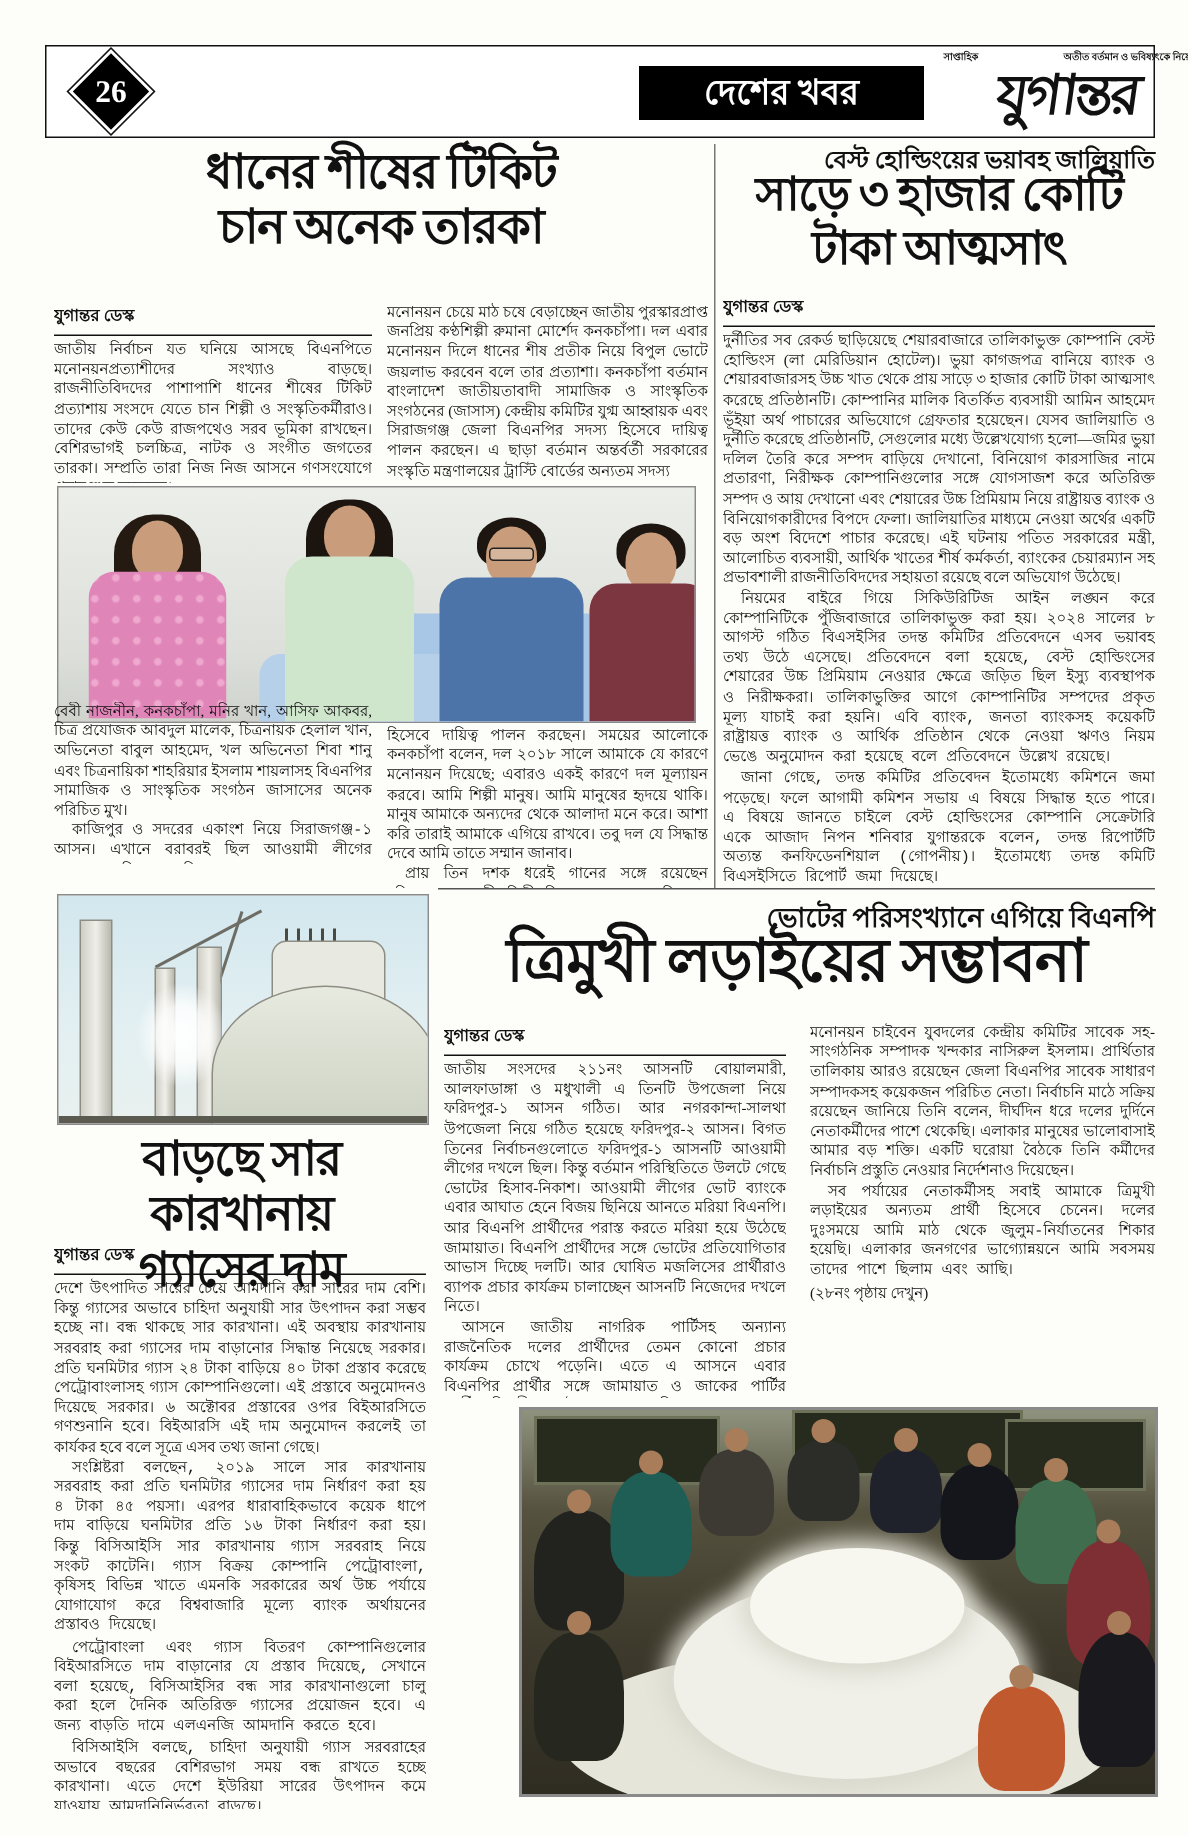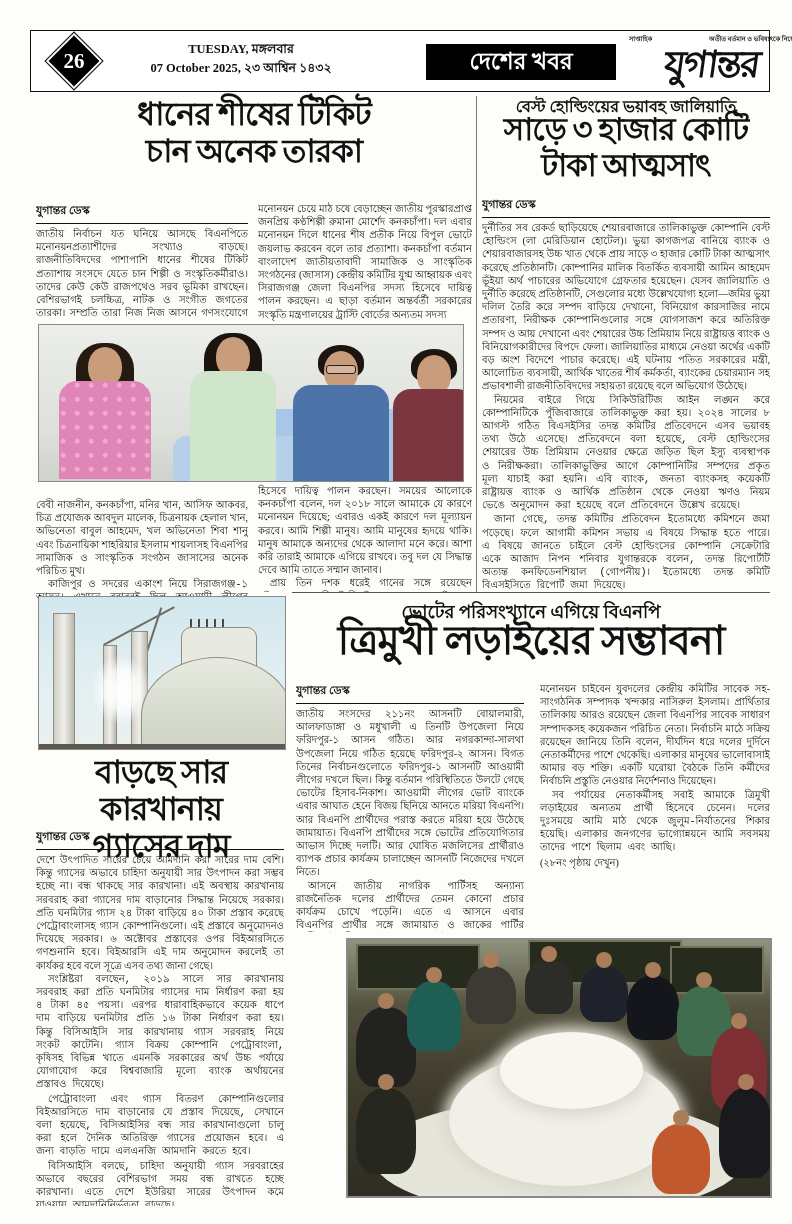--- a/index.html
+++ b/index.html
@@ -20,21 +20,21 @@
   .diamond span{transform:rotate(-45deg);color:#fff;font-weight:bold;font-size:21px;font-family:"Liberation Serif",serif;}
   .dateblock{left:95px;top:9px;width:230px;text-align:center;font-weight:bold;font-size:12.5px;line-height:19px;}
   .sectionbox{left:395px;top:13px;width:190px;height:36px;background:#000;color:#fff;
     display:flex;align-items:center;justify-content:center;font-weight:bold;font-size:23px;}
   .mast{left:598px;top:4px;width:165px;text-align:center;}
   .mast-top{display:flex;justify-content:space-between;font-size:6.5px;font-weight:bold;line-height:8px;}
   .mast-logo{font-size:37px;font-weight:900;letter-spacing:-2px;transform:skewX(-8deg);line-height:44px;}
 
   
   .h-line{font-weight:900;text-align:center;line-height:1.16;letter-spacing:-1px;}
-  .kicker{font-weight:bold;text-align:center;}
+  .kicker{font-weight:bold;text-align:right;}
   .byline{font-weight:bold;font-size:11px;border-bottom:1.6px solid #111;padding-bottom:2px;margin:0 0 3px 0;}
   .bodytext p{margin:0;font-size:10px;line-height:13.2px;text-align:justify;text-indent:0;}
   .bodytext p + p{margin-top:1px;}
   .bodytext p.ind{text-indent:12px;font-family:Liberation Mono, monospace;}
   .cont{font-weight:normal;text-align:right;font-size:10px;line-height:13px;}
   .colbox{overflow:hidden;}
   .vrule{width:1px;background:#777;}
   .hrule{height:1px;background:#555;}
 
   
@@ -76,24 +76,20 @@
 
 <div class="page">
 
   <div class="abs hdr">
     <div class="abs diamond-wrap">
       <div class="diamond-shadow"></div>
       <div class="diamond">
           <span>26</span>
         </div>
     </div>
-    <div class="abs dateblock">
-      <div>TUESDAY, মঙ্গলবার</div>
-      <div>07 October 2025, ২৩ আশ্বিন ১৪৩২</div>
-    </div>
     <div class="abs sectionbox">
       <span>দেশের খবর</span>
     </div>
     <div class="abs mast">
       <div class="mast-top">
         <span>সাপ্তাহিক</span>
         <span>অতীত বর্তমান ও ভবিষ্যৎকে নিয়ে</span>
       </div>
       <div class="mast-logo">যুগান্তর</div>
     </div>
@@ -132,21 +128,21 @@
         <div class="glasses"></div>
       <div class="torso" style="width:96px;height:96px;background:#4d74a8;"></div>
     </div>
     <div class="person" style="left:352px;top:30px;width:86px;height:132px;">
       <div class="hair"></div>
         <div class="head"></div>
       <div class="torso" style="width:82px;height:92px;background:#7c3640;"></div>
     </div>
   </div>
 
-  <div class="abs colbox bodytext" style="left:36px;top:498px;width:212px;height:108px;">
+  <div class="abs colbox bodytext" style="left:36px;top:468px;width:212px;height:108px;">
     <p>বেবী নাজনীন, কনকচাঁপা, মনির খান, আসিফ আকবর, চিত্র প্রযোজক আবদুল মালেক, চিত্রনায়ক হেলাল খান, অভিনেতা বাবুল আহমেদ, খল অভিনেতা শিবা শানু এবং চিত্রনায়িকা শাহরিয়ার ইসলাম শায়লাসহ বিএনপির সামাজিক ও সাংস্কৃতিক সংগঠন জাসাসের অনেক পরিচিত মুখ।</p>
     <p class="ind">কাজিপুর ও সদরের একাংশ নিয়ে সিরাজগঞ্জ-১ আসন। এখানে বরাবরই ছিল আওয়ামী লীগের একক আধিপত্য। কিন্তু ২৪-এর ছাত্র-জনতার আন্দোলনে স্বৈরাচার আওয়ামী লীগ সরকার পতনের পর নতুন করে আশায় বুক বেঁধেছে বিএনপি। এই আসনে বিএনপির দলীয়</p>
   </div>
   <div class="abs colbox bodytext" style="left:258px;top:484px;width:214px;height:108px;">
     <p>হিসেবে দায়িত্ব পালন করছেন। সময়ের আলোকে কনকচাঁপা বলেন, দল ২০১৮ সালে আমাকে যে কারণে মনোনয়ন দিয়েছে; এবারও একই কারণে দল মূল্যায়ন করবে। আমি শিল্পী মানুষ। আমি মানুষের হৃদয়ে থাকি। মানুষ আমাকে অন্যদের থেকে আলাদা মনে করে। আশা করি তারাই আমাকে এগিয়ে রাখবে। তবু দল যে সিদ্ধান্ত দেবে আমি তাতে সম্মান জানাব।</p>
     <p class="ind">প্রায় তিন দশক ধরেই গানের সঙ্গে রয়েছেন মনির খান। সংগীতশিল্পী হিসেবে পেয়েছেন তিনবার জাতীয় চলচ্চিত্র পুরস্কার। ২০১৮ সালে মনোনয়ন না পেয়ে</p>
 
   </div>
 
   <div class="abs vrule" style="left:476px;top:96px;height:496px;"></div>

